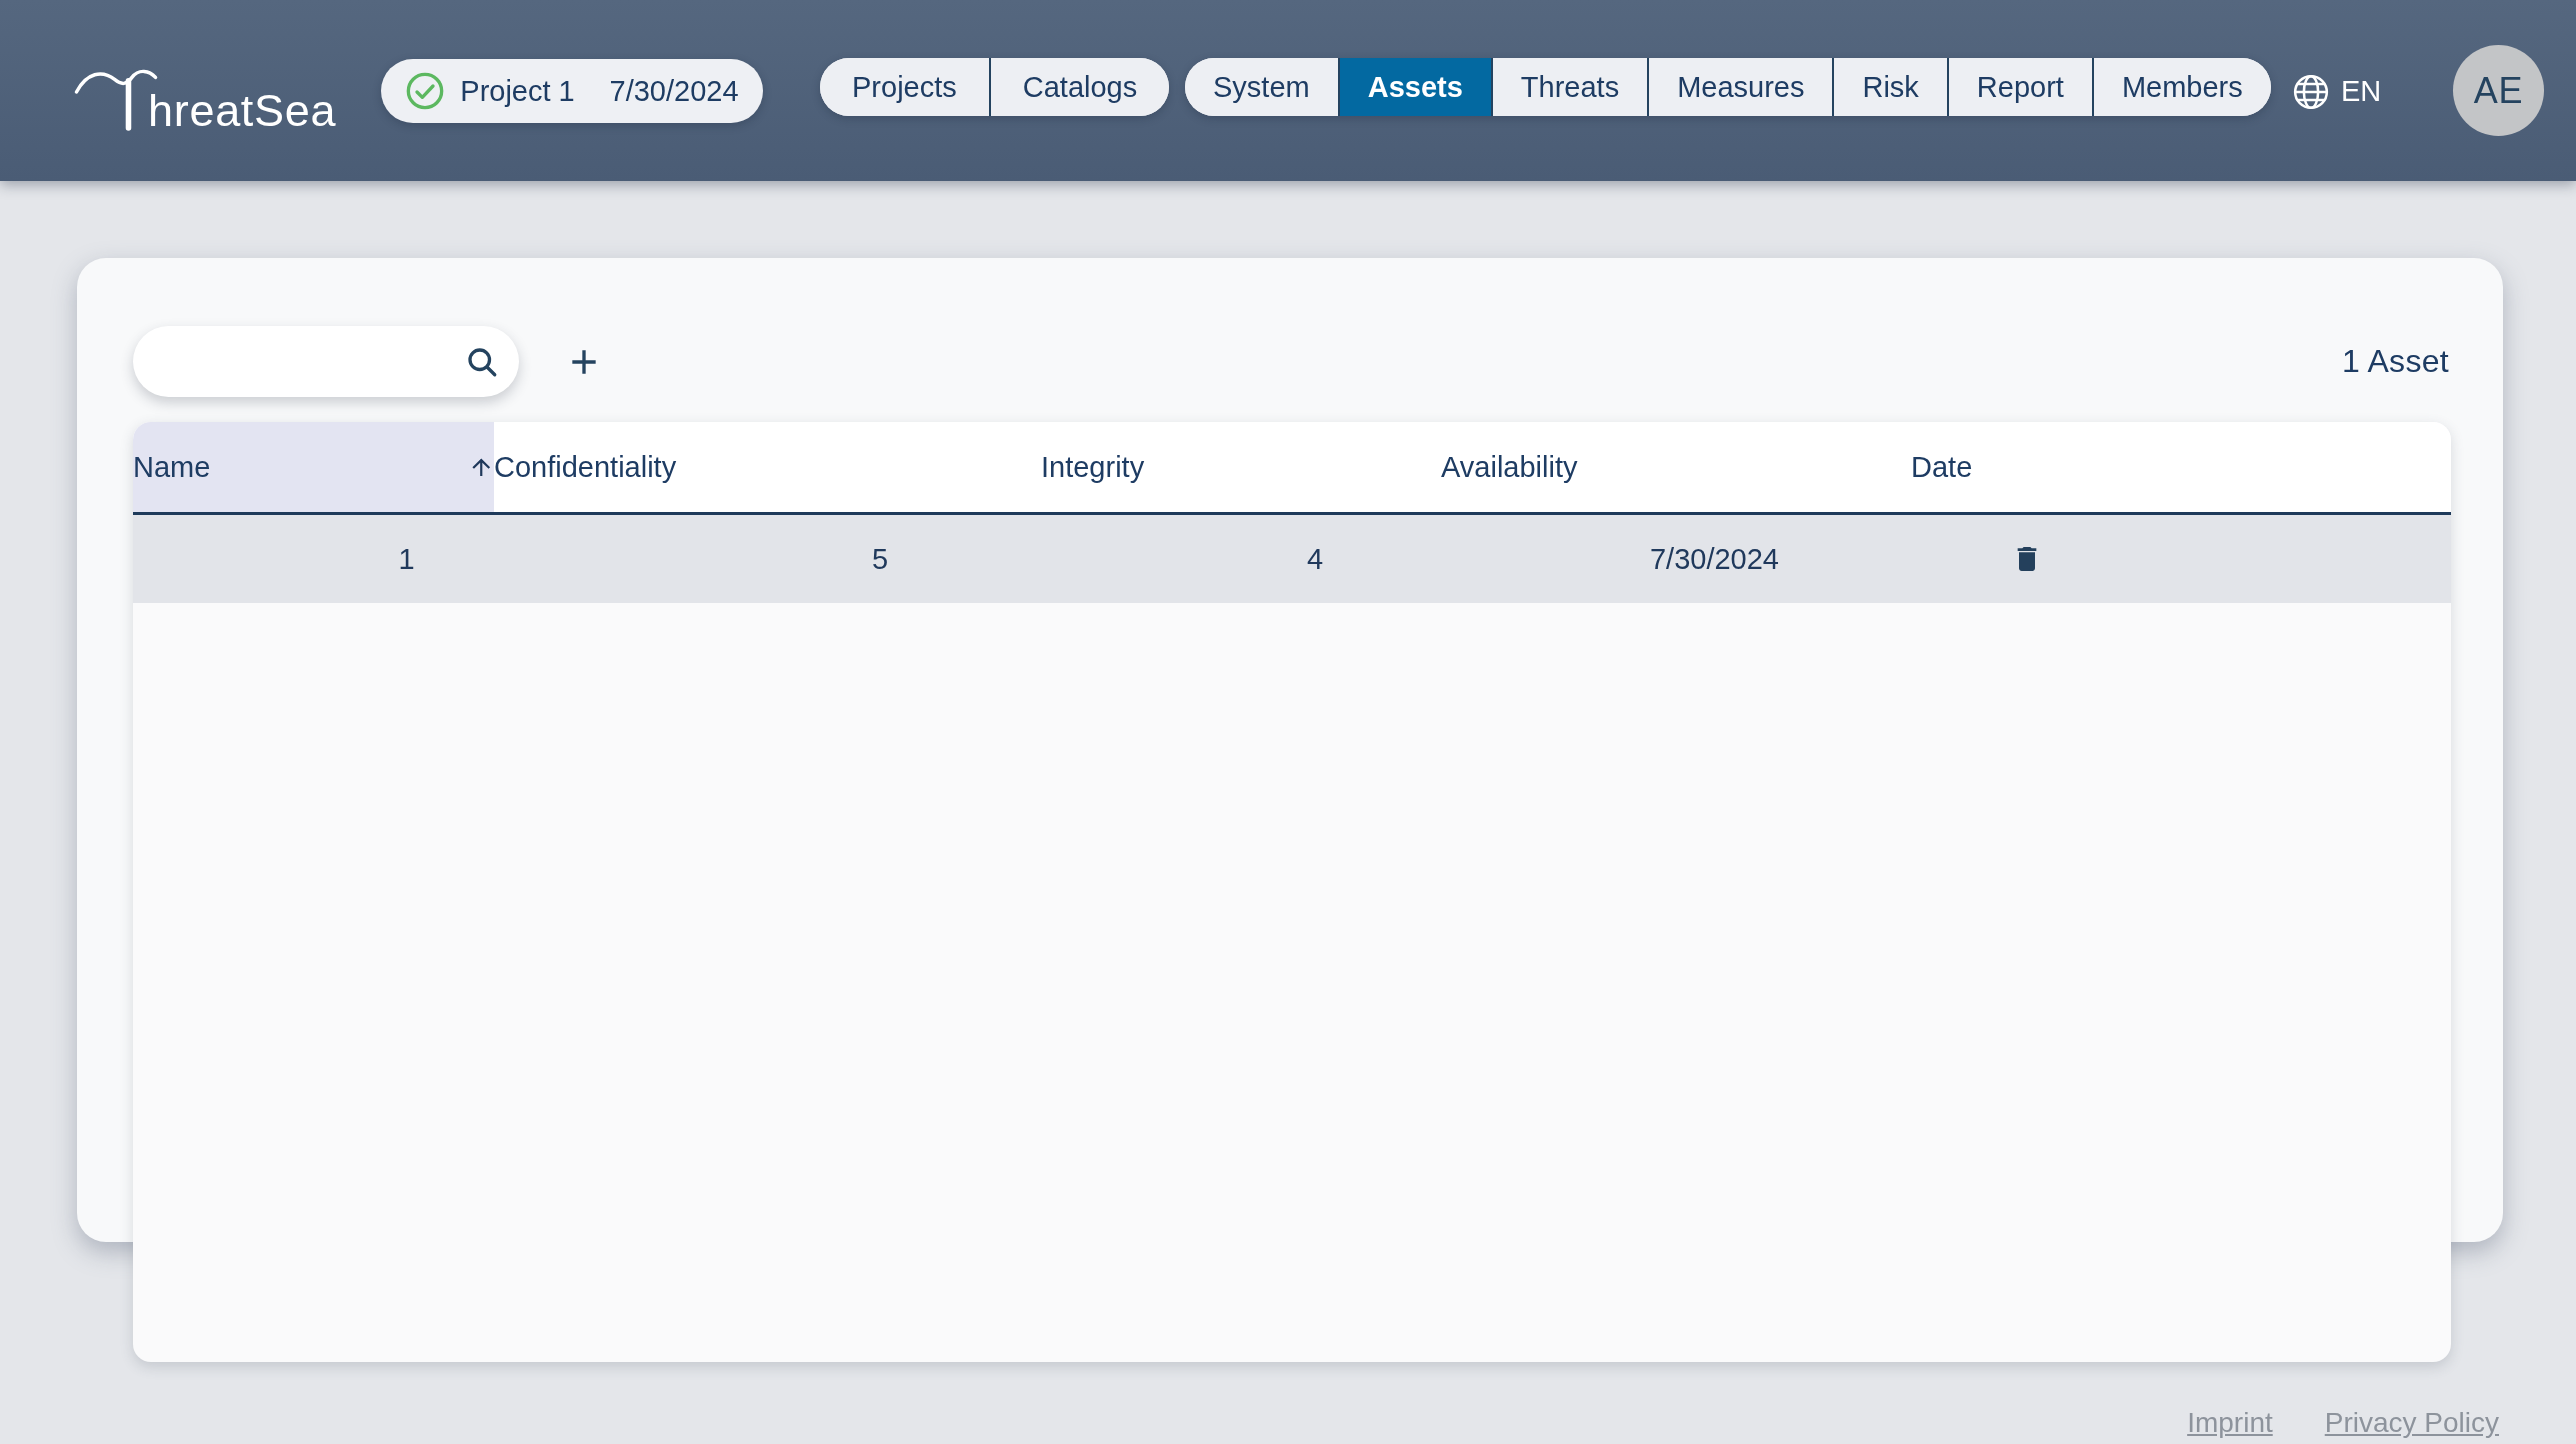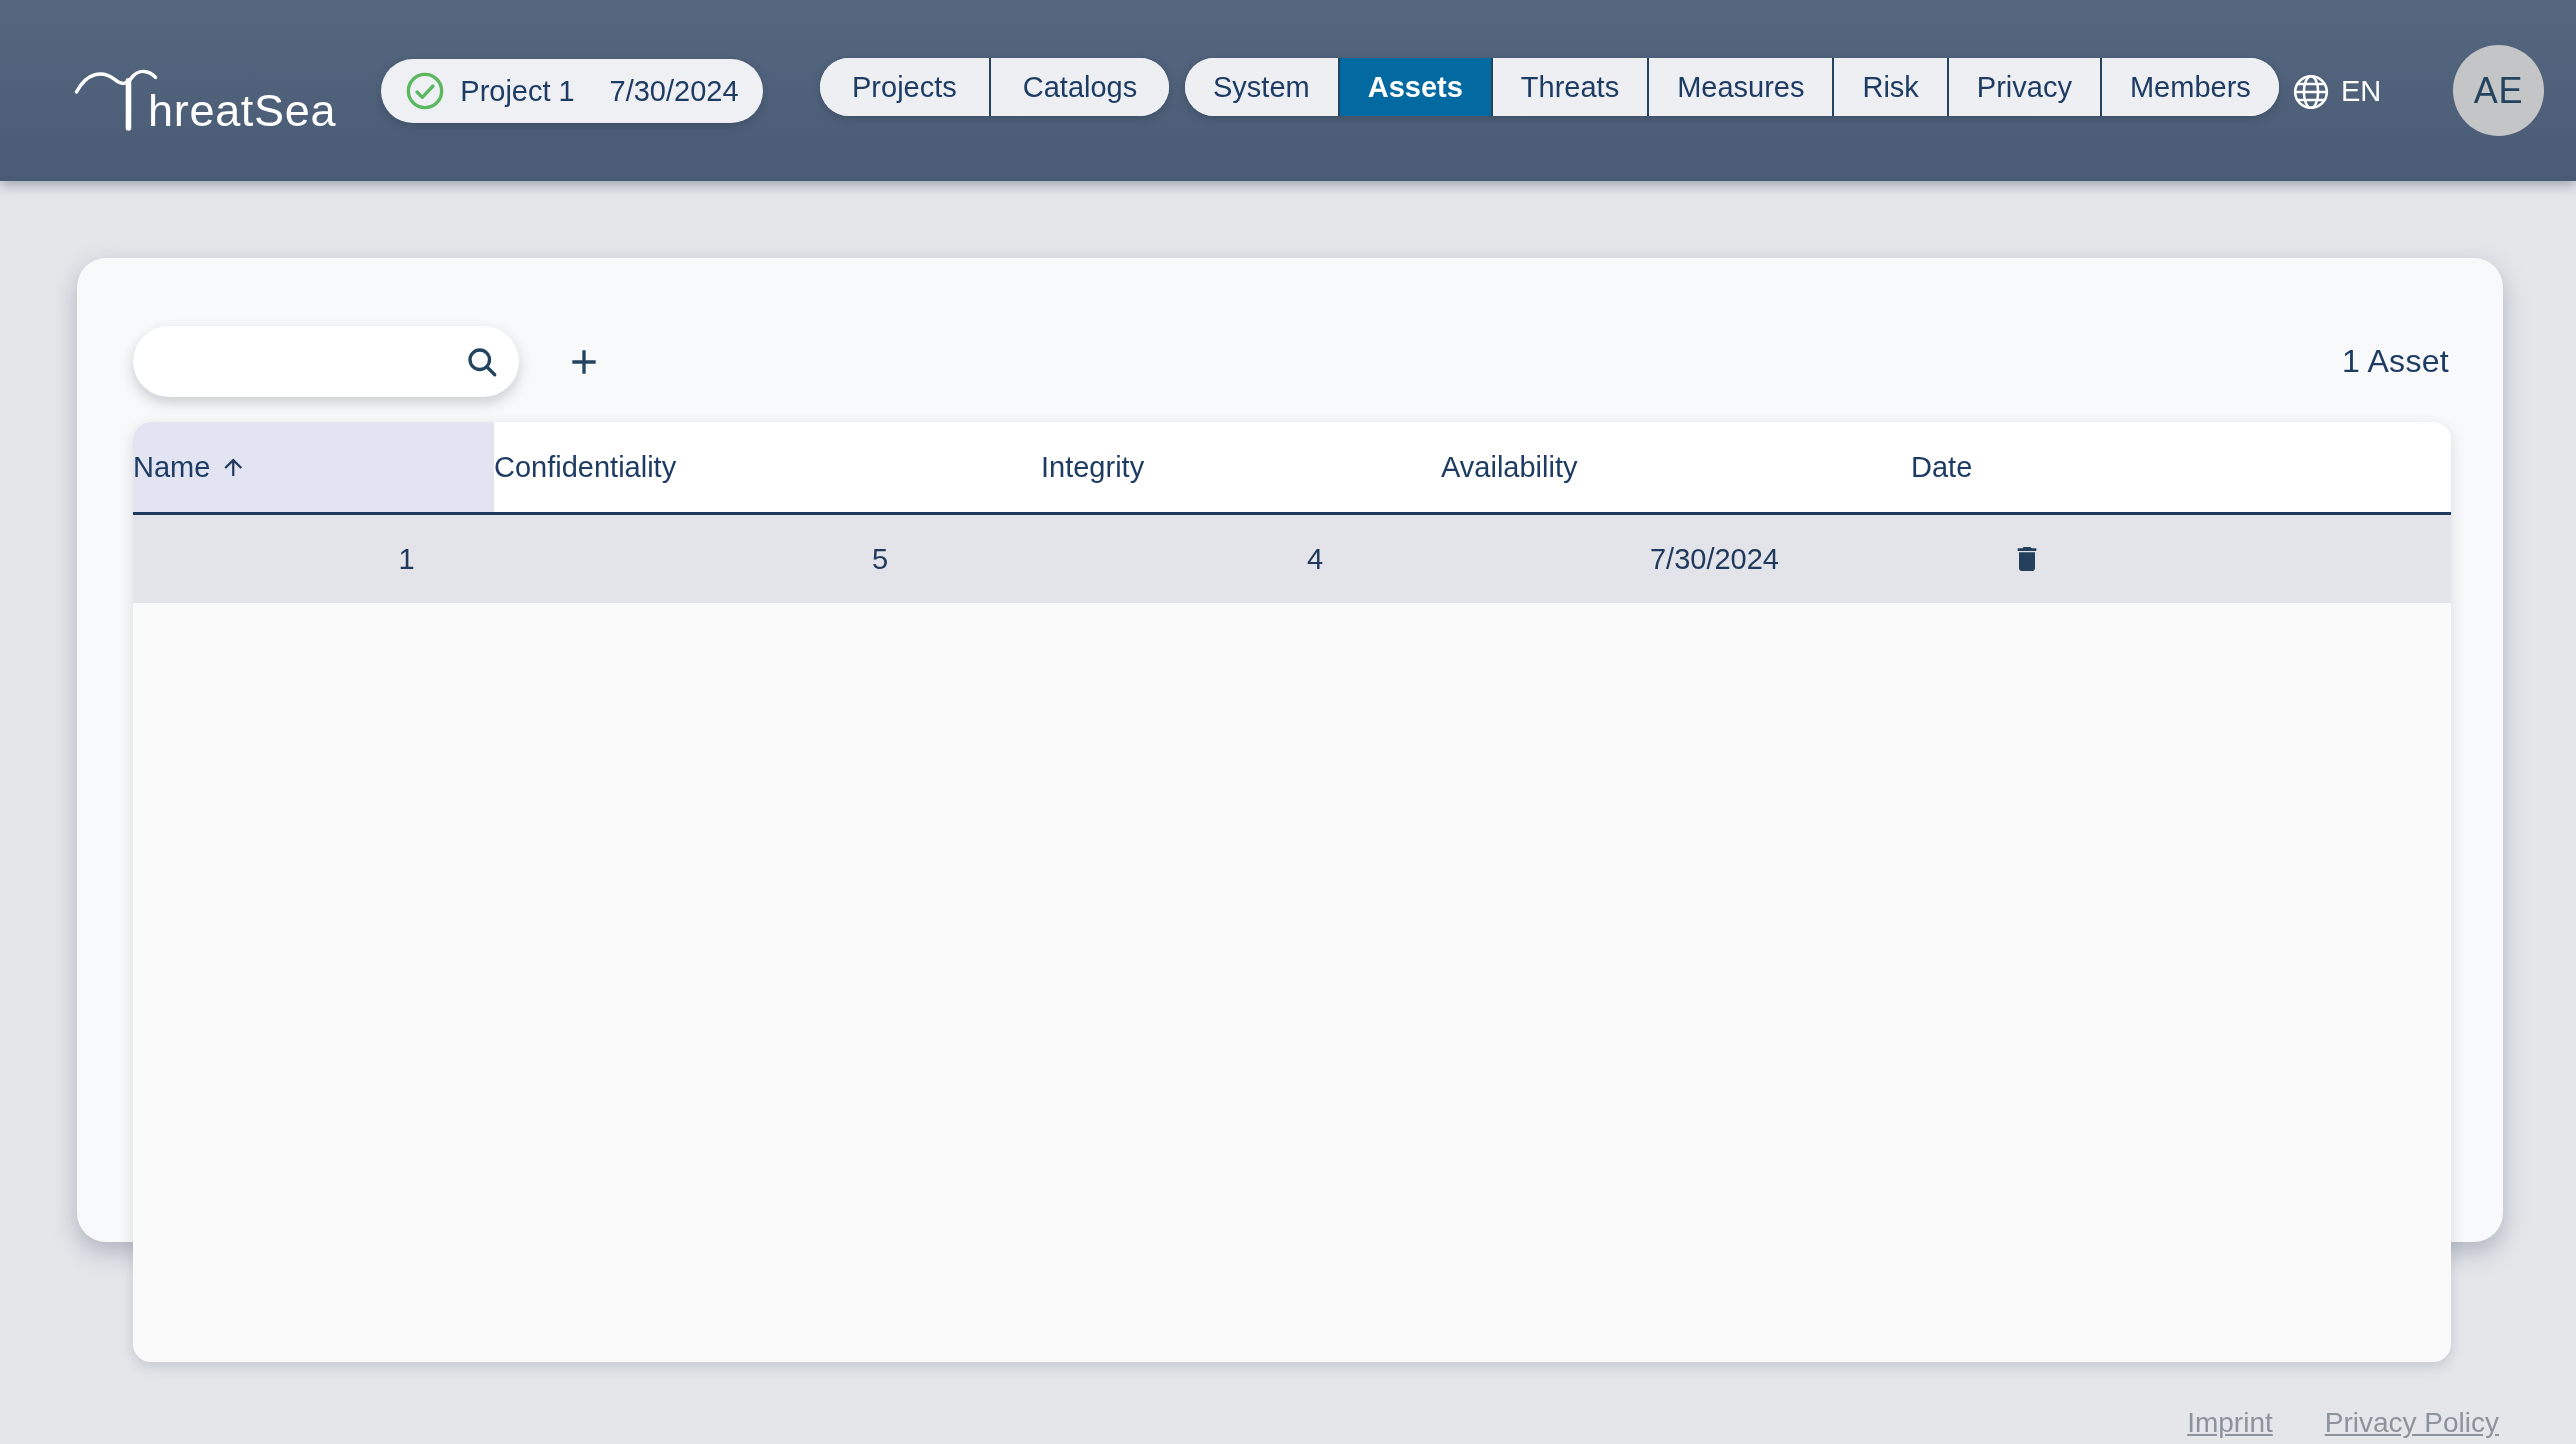--- a/index.html
+++ b/index.html
@@ -100,21 +100,21 @@
     margin-top:24px; width:2318px; height:940px;
     background:#fafafb; border-radius:18px; overflow:hidden;
     box-shadow:0 4.2px 12.5px rgba(60,70,90,.18);
     display:flex; flex-direction:column;
   }
   .thead{
     display:flex; height:93px; background:#ffffff;
     border-bottom:3.5px solid #1e3a5a; flex:0 0 auto;
   }
   .th{
-    display:flex; align-items:center; justify-content:flex-start;
+    display:flex; align-items:center; justify-content:space-between;
     font-size:29px; font-weight:500; color:#1e3c63; cursor:pointer;
   }
   .th.sorted{ background:#e3e4f2; }
   .trow{
     display:flex; height:88px; background:#e2e4e9; flex:0 0 auto;
     cursor:pointer;
   }
   .td{
     display:flex; align-items:center; justify-content:center;
     font-size:29px; color:#20395c;
@@ -168,21 +168,21 @@
     <button class="tab">Projects</button>
     <button class="tab">Catalogs</button>
   </nav>
 
   <nav class="tabgroup group-project">
     <button class="tab">System</button>
     <button class="tab active">Assets</button>
     <button class="tab">Threats</button>
     <button class="tab">Measures</button>
     <button class="tab">Risk</button>
-    <button class="tab">Privacy</button>
+    <button class="tab">Report</button>
     <button class="tab">Members</button>
   </nav>
 
   <div class="lang">
     <span style="display:flex;">
       <svg width="38" height="38" viewBox="0 0 24 24" fill="none" stroke="#ffffff" stroke-width="1.6">
         <circle cx="12" cy="12" r="10"></circle>
         <ellipse cx="12" cy="12" rx="4.5" ry="10"></ellipse>
         <path d="M2 12 H22 M3.5 7 H20.5 M3.5 17 H20.5"></path>
       </svg>

